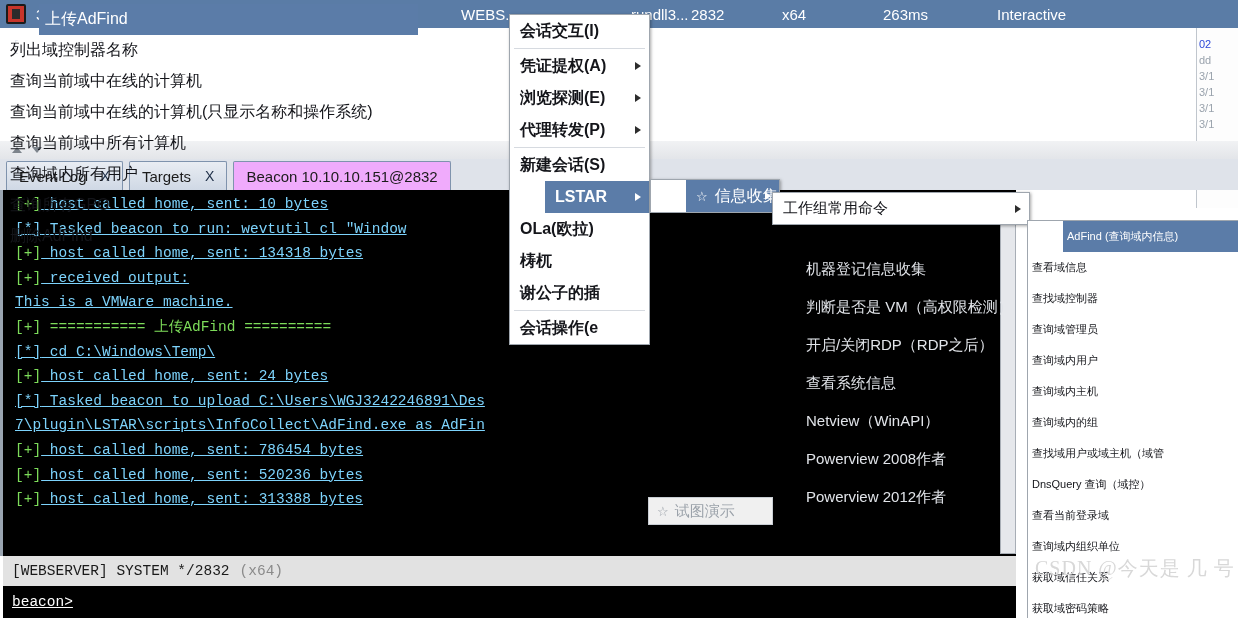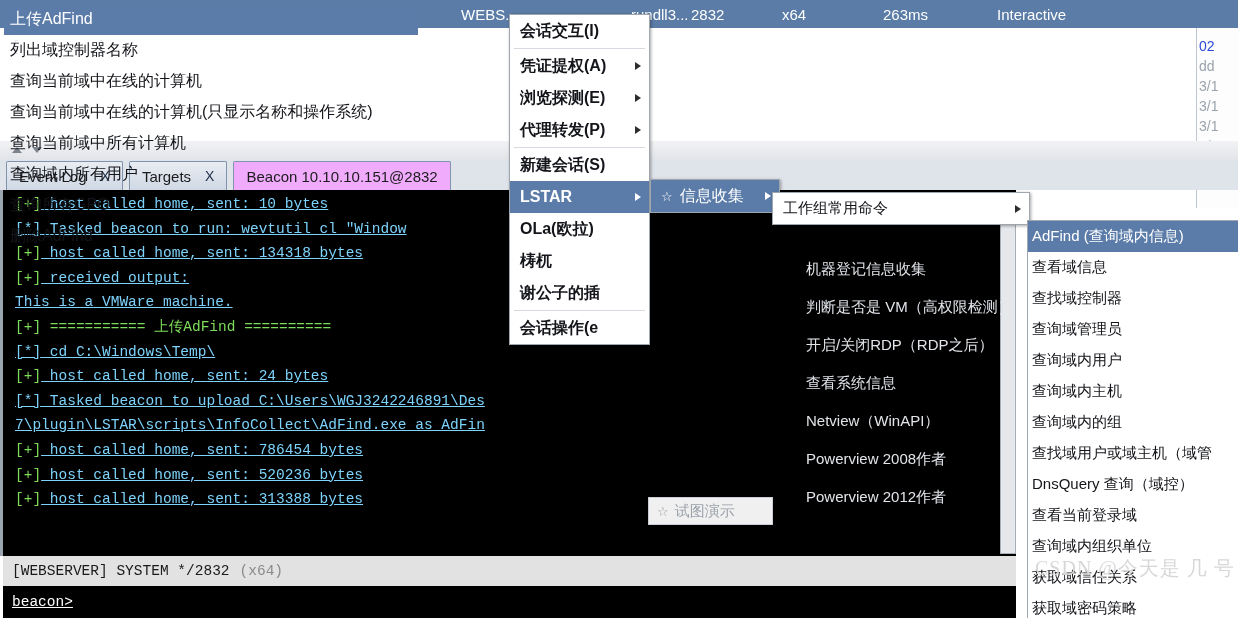--- a/index.html
+++ b/index.html
@@ -19,21 +19,21 @@
     position:relative;flex:none;border-radius:2px;}
   .beacon-ico:before{content:"";position:absolute;left:4px;top:3px;width:8px;height:10px;
     background:#2b2b2b;}
   
   #session-body{position:absolute;left:0;top:28px;width:1238px;height:113px;
     background:#ffffff;border-bottom:1px solid #9aa5b1;}
   #session-ghost-row{position:absolute;left:14px;top:10px;color:#e4e8ee;font-size:14px;
     white-space:nowrap;user-select:none;}
   
   #right-ghost-panel{position:absolute;left:1196px;top:28px;width:42px;height:180px;
-    background:#fdfdfd;border-left:1px solid #c0c6cd;font-size:14px;color:#9aa3ad;
+    background:#fdfdfd;border-left:1px solid #c0c6cd;font-size:11px;color:#9aa3ad;
     overflow:hidden;}
   #right-ghost-panel div{padding:2px 2px;white-space:nowrap;}
   .ghost-blue{color:#2d49d8;}
   
   #splitter{position:absolute;left:0;top:141px;width:1238px;height:18px;
     background:linear-gradient(#f1f2f4,#e3e5e9);border-bottom:1px solid #b4bac2;}
   .splitter-arrow{position:absolute;top:6px;width:0;height:0;border-left:5px solid transparent;
     border-right:5px solid transparent;}
   #splitter-up{left:12px;border-bottom:6px solid #7d848c;}
   #splitter-down{left:32px;border-top:6px solid #7d848c;}
@@ -68,21 +68,21 @@
     font-family:"Liberation Mono","DejaVu Sans Mono",monospace;font-size:14.5px;}
   #prompt-label{color:#ffffff;text-decoration:underline;}
   
   .menu{position:absolute;background:#ffffff;border:1px solid #9fa6ae;
     box-shadow:1px 1px 3px rgba(0,0,0,.35);box-sizing:border-box;}
   .mi{display:flex;align-items:center;height:32px;padding:0 10px;font-size:16px;
     color:#14151a;white-space:nowrap;position:relative;}
   .mi .arrow{position:absolute;right:8px;width:0;height:0;
     border-top:4px solid transparent;border-bottom:4px solid transparent;
     border-left:6px solid #2d2d2d;}
-  .mi.sel{background:#5b7ca8;color:#ffffff;}
+  .mi.sel{background:#5b7ca8;color:#ffffff;margin-left:35px;}
   .mi.sel .arrow{border-left-color:#ffffff;}
   .mi-sep{height:1px;background:#d6dae0;margin:1px 4px;}
   
   #menu-session{left:509px;top:14px;width:141px;font-weight:bold;}
   
   #menu-lstar{left:650px;top:179px;width:130px;}
   
   #menu-info{left:772px;top:192px;width:258px;}
   #menu-info .mi{height:31px;font-size:15px;}
   
@@ -93,21 +93,21 @@
   #menu-adfind .mi.sel{background:#5b7ca8;color:#ffffff;}
   
   #ghost-menu{position:absolute;left:648px;top:497px;width:125px;height:28px;
     background:#f0f0f0;border:1px solid #c9ced4;color:#9aa1a9;font-size:15px;
     display:flex;align-items:center;gap:6px;padding:0 8px;box-sizing:border-box;
     white-space:nowrap;overflow:hidden;}
   
   #right-list{position:absolute;left:1027px;top:220px;width:211px;height:398px;
     background:#ffffff;border-left:1px solid #9fa6ae;border-top:1px solid #9fa6ae;
     overflow:hidden;box-sizing:border-box;}
-  #right-list .mi{height:31px;font-size:15px;padding:0 4px;}
+  #right-list .mi{height:31px;font-size:11px;padding:0 4px;}
   #right-list .mi.sel{background:#5b7ca8;color:#ffffff;}
   
   #ghost-list{position:absolute;left:806px;top:250px;width:230px;
     color:#e1e4e9;font-size:15px;pointer-events:none;}
   #ghost-list div{height:38px;line-height:38px;white-space:nowrap;}
   
   .star{font-size:13px;line-height:1;}
   
   #watermark{position:absolute;left:1035px;top:555px;font-size:20px;color:#d8d8d8;
     letter-spacing:1px;white-space:nowrap;user-select:none;

